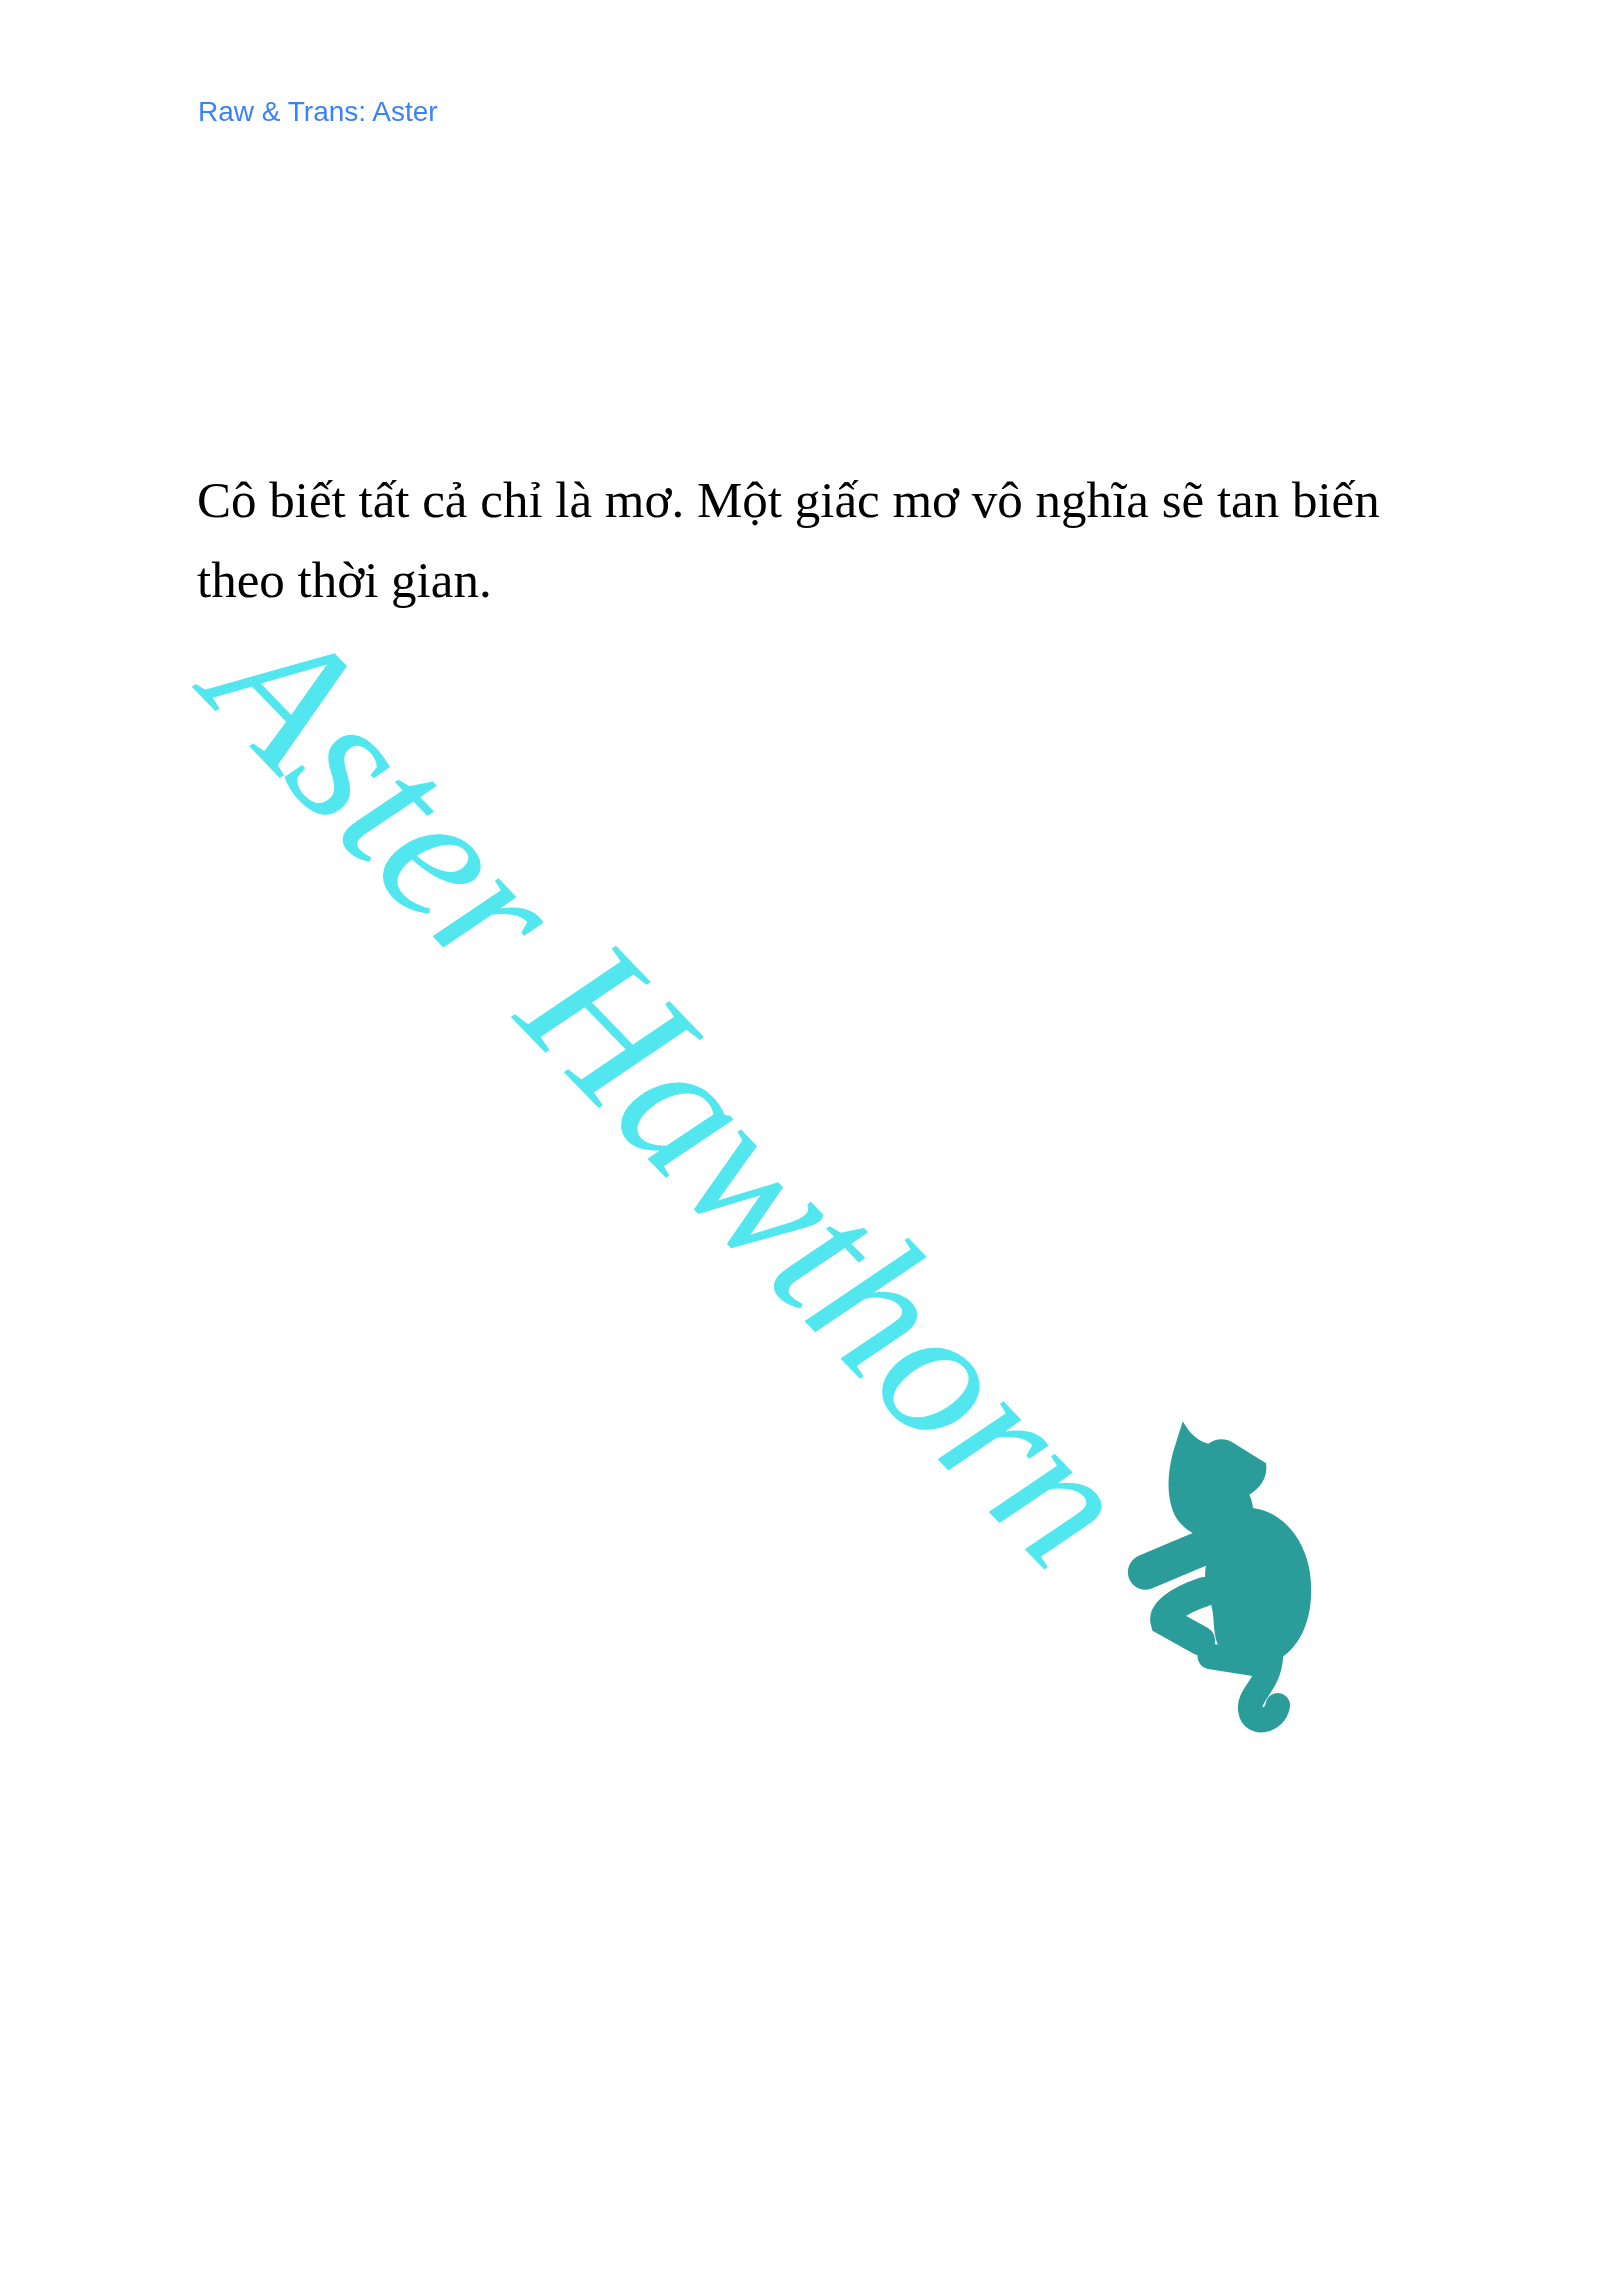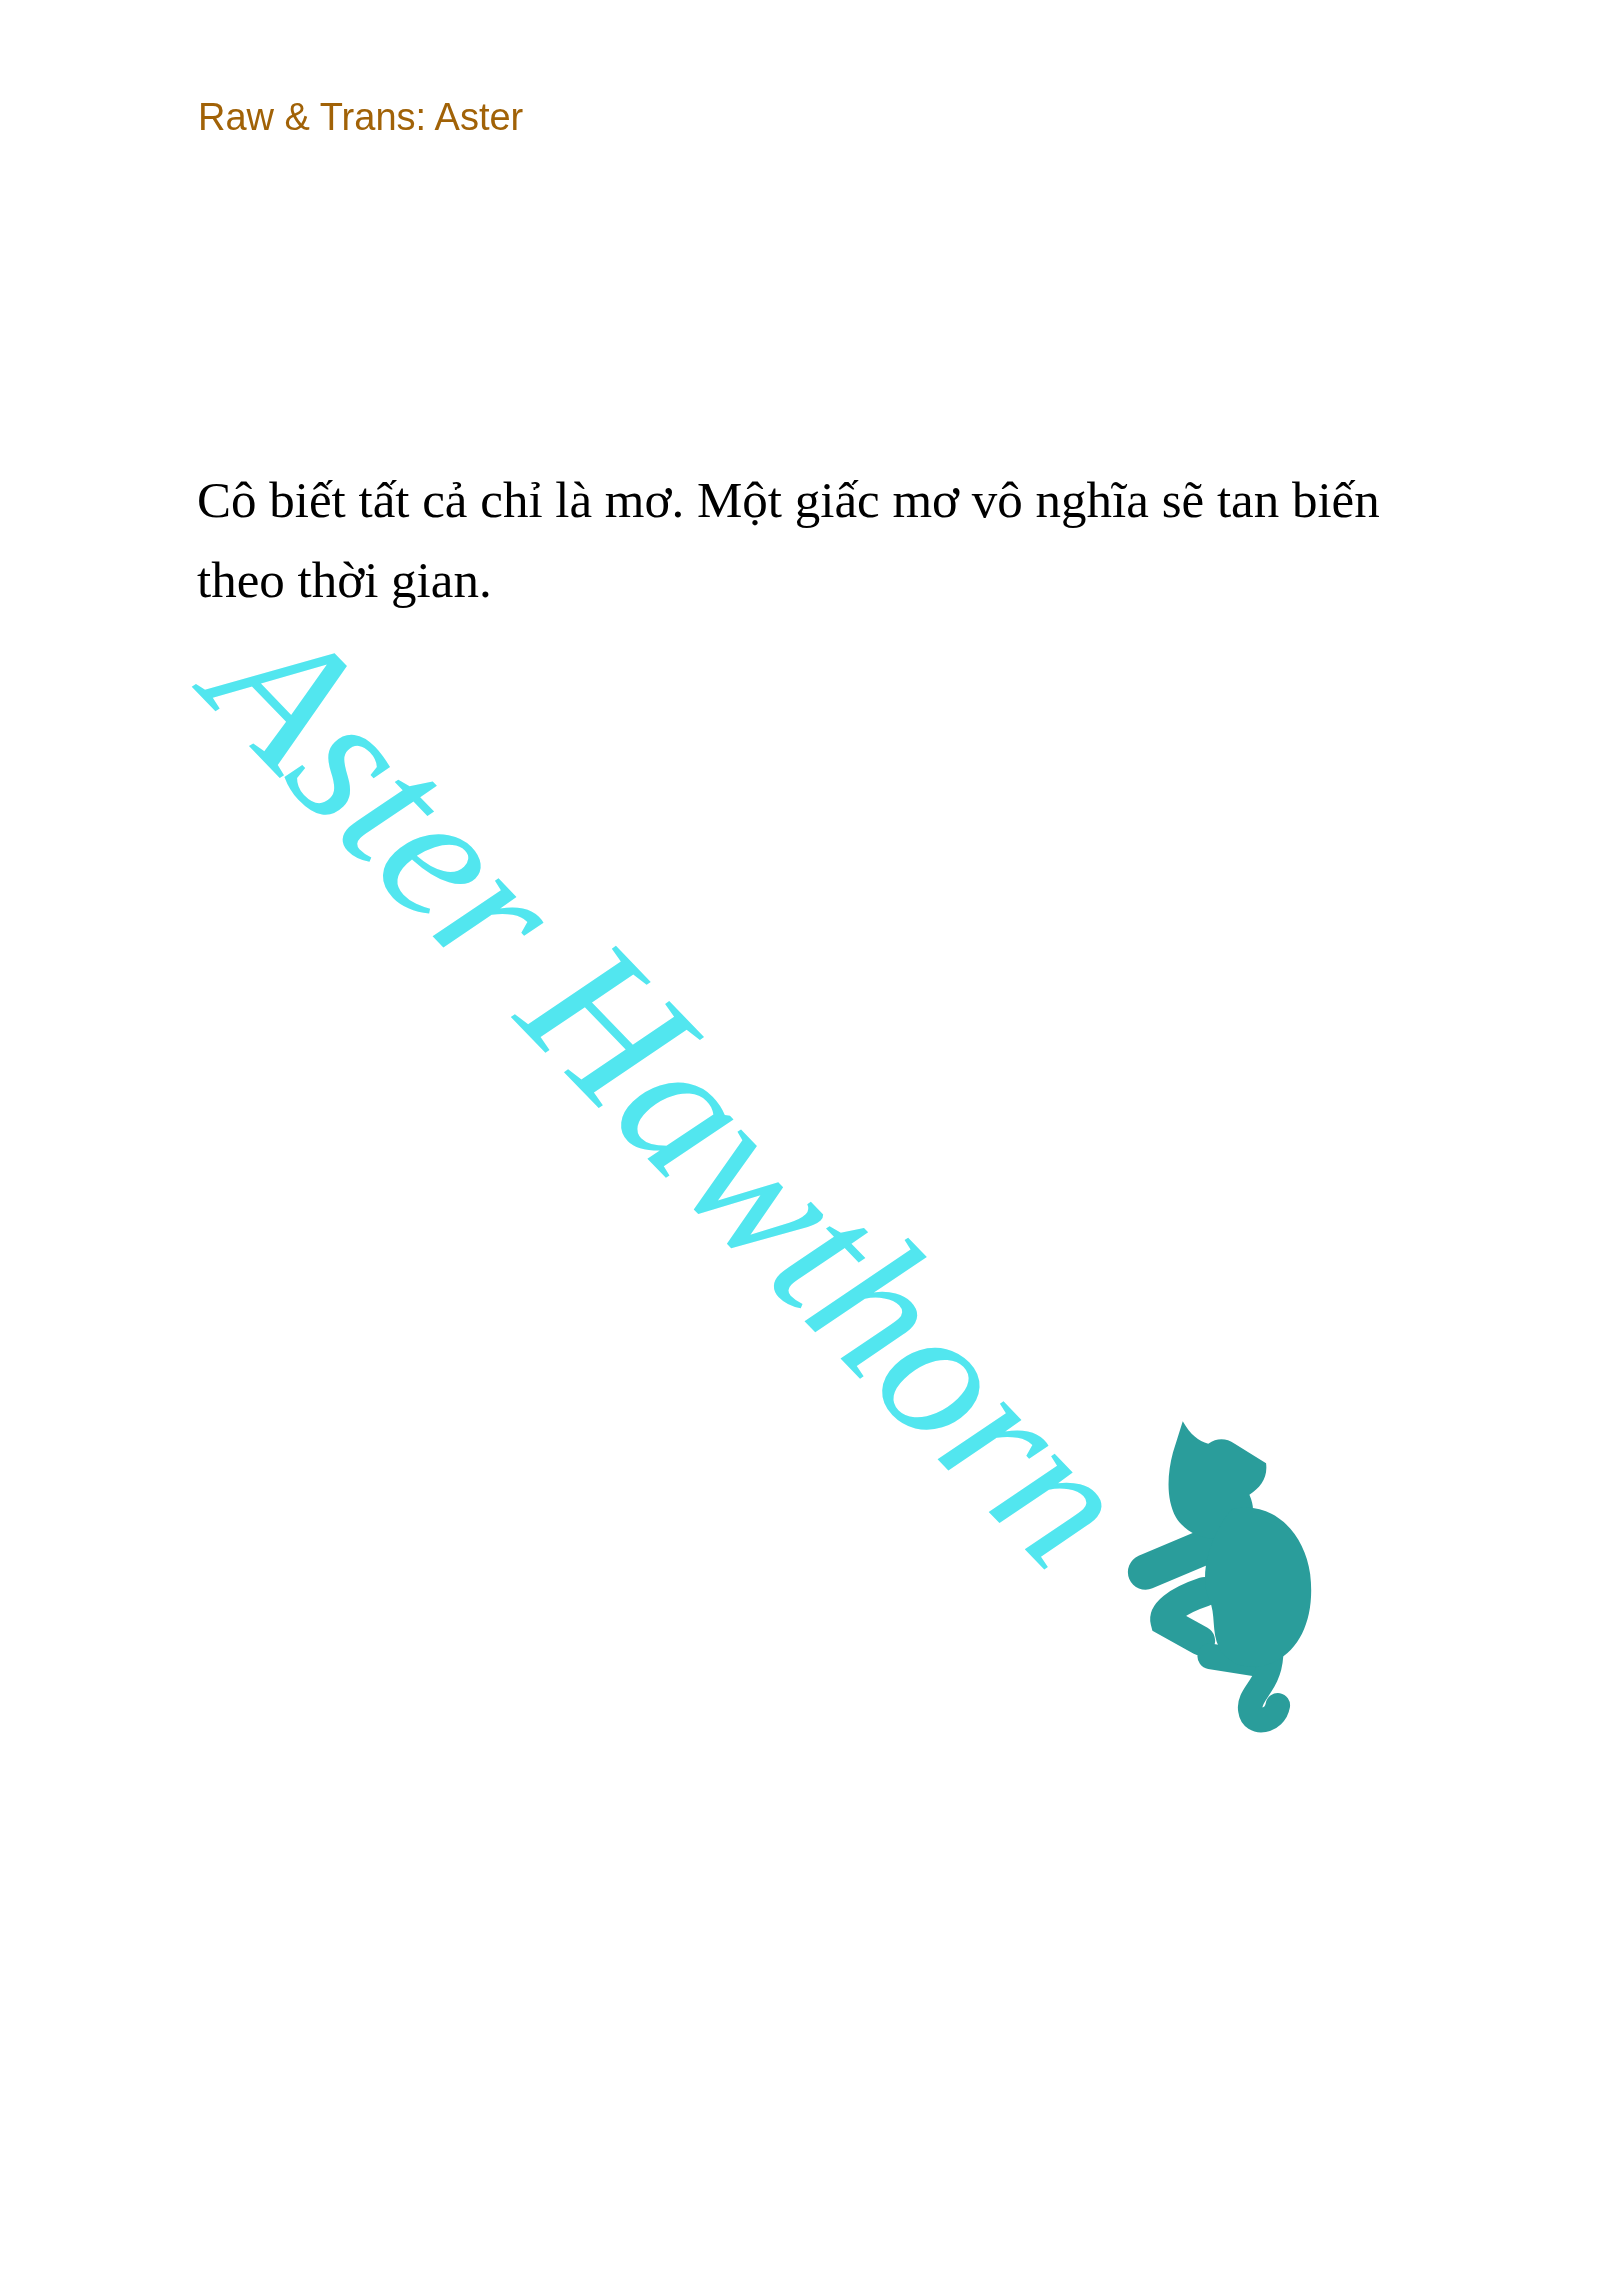--- a/index.html
+++ b/index.html
@@ -36,22 +36,22 @@
     left: 1122px;
     top: 1419px;
     z-index: 2;
   }
   .header {
     position: absolute;
     left: 198px;
     top: 96px;
     z-index: 3;
     font-family: "Liberation Sans", sans-serif;
-    font-size: 38px;
-    color: #a16207;
+    font-size: 28px;
+    color: #3b82f6;
   }
   .content {
     position: absolute;
     left: 197px;
     top: 300px;
     width: 1372px;
     z-index: 3;
     font-family: "Liberation Serif", serif;
     font-size: 51px;
     line-height: 80px;

